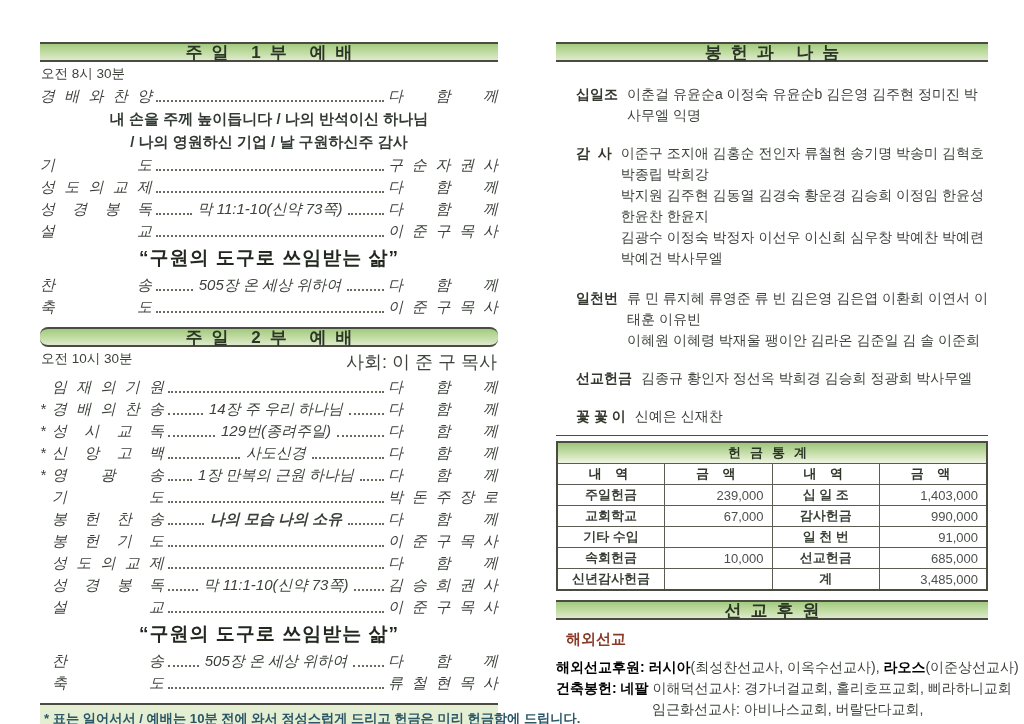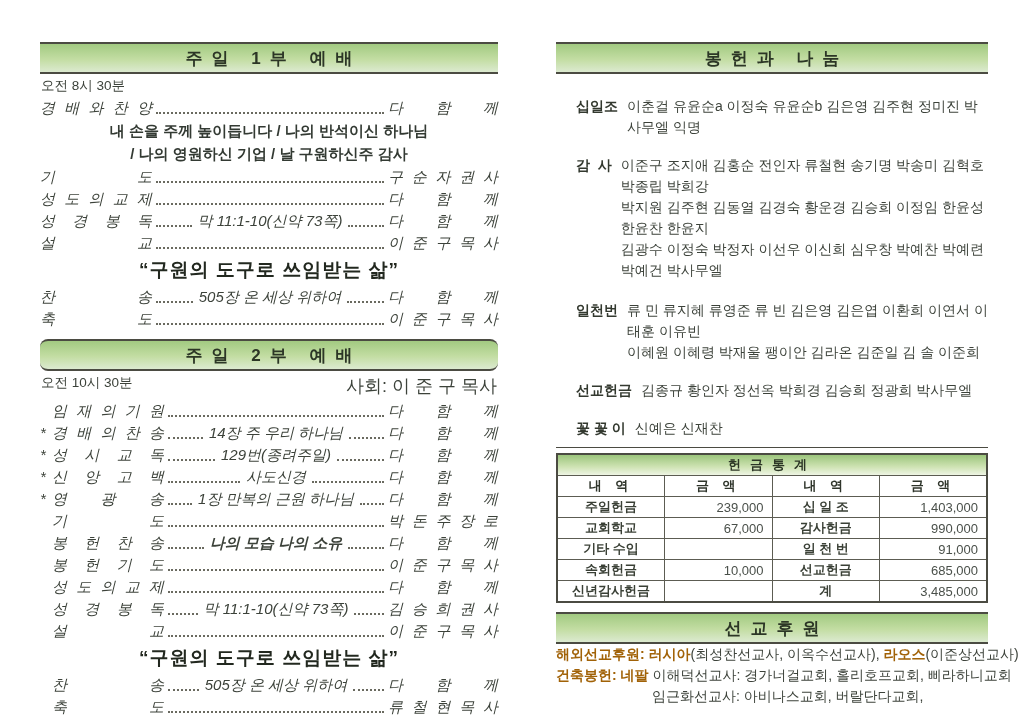--- a/index.html
+++ b/index.html
@@ -7,21 +7,21 @@
   body {
     width:1024px; height:724px; overflow:hidden;
     font-family:"Liberation Sans","DejaVu Sans",sans-serif;
     color:#3c423a;
   }
   .page { display:flex; width:1024px; height:724px; padding:42px 36px 0 40px; gap:58px; }
   .col-left  { width:458px; flex:0 0 458px; }
   .col-right { width:432px; flex:0 0 432px; }
 
   .band {
-    height:32px; border-top:2px solid #4b4b42; border-bottom:2px solid #4b4b42;
+    height:20px; border-top:2px solid #4b4b42; border-bottom:2px solid #4b4b42;
     background:linear-gradient(180deg,#a2ca81 0%,#c3dda3 55%,#dcead0 100%);
     display:flex; align-items:center; justify-content:center;
     font-weight:bold; font-size:17px; color:#2c3626;
     letter-spacing:9px; padding-left:9px;
   }
 
   .timeline { display:flex; justify-content:space-between; font-size:13.5px; margin:3px 1px 2px 1px; color:#3c423a;}
   .mc { font-size:18px; }
 
   .lrow { display:flex; align-items:flex-end; font-size:15px; line-height:22px; height:22px;font-style:italic; }
@@ -56,21 +56,21 @@
     font-weight:bold; font-size:16px; text-align:center; letter-spacing:9px; padding-left:9px;
     color:#2c3626; height:26px;
   }
   td.shead { font-weight:bold; text-align:center; letter-spacing:5px; padding-left:5px; color:#2f352b;}
   td.slabel { text-align:center; font-weight:bold; color:#3a4036;}
   td.samount { text-align:right; padding-right:14px; color:#4a504a;}
 
   .mission-block { margin-top:9px; }
   .mhead { color:#8a3a28; font-weight:bold; font-size:15px; margin:10px 0 8px 10px; }
   .mline { font-size:14px; line-height:21px; color:#3c423a; white-space:nowrap;}
-  .mline b { color:#a16207; }
+  .mline b { color:#000000; }
   .ind1 { padding-left:96px; }
 </style>
 </head>
 <body>
 
 <div class="page">
 
   <div class="col-left">
 
     <div class="band">
@@ -321,20 +321,21 @@
           <td class="samount">3,485,000</td>
         </tr>
       </tbody>
     </table>
 
     <div class="mission-block">
       <div class="band">
         <span>선교후원</span>
       </div>
 
+      <div class="mhead">해외선교</div>
 
       <div class="mline">
         <b>해외선교후원:</b>
         <b>러시아</b><span>(최성찬선교사, 이옥수선교사),</span>
         <b>라오스</b><span>(이준상선교사)</span>
       </div>
       <div class="mline">
         <b>건축봉헌:</b>
         <b>네팔</b>
         <span>이해덕선교사: 경가너걸교회, 홀리호프교회, 삐라하니교회</span>

